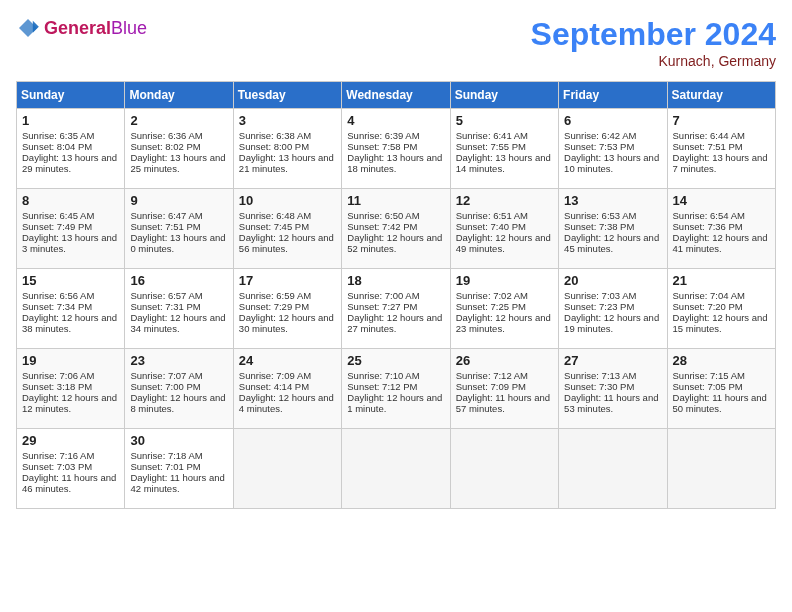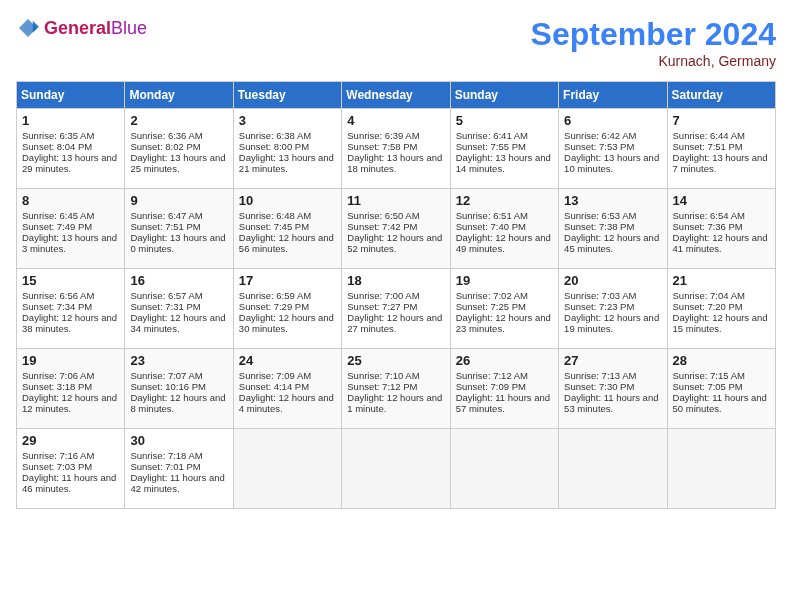--- a/index.html
+++ b/index.html
@@ -210,21 +210,21 @@
         <span>Sunset: 7:20 PM</span><br>
         <span>Daylight: 12 hours and 15 minutes.</span></td>
       </tr>
       <tr>
         <td><span class="day-num">19</span>
         <span>Sunrise: 7:06 AM</span><br>
         <span>Sunset: 3:18 PM</span><br>
         <span>Daylight: 12 hours and 12 minutes.</span></td>
         <td><span class="day-num">23</span>
         <span>Sunrise: 7:07 AM</span><br>
-        <span>Sunset: 10:16 PM</span><br>
+        <span>Sunset: 7:00 PM</span><br>
         <span>Daylight: 12 hours and 8 minutes.</span></td>
         <td><span class="day-num">24</span>
         <span>Sunrise: 7:09 AM</span><br>
         <span>Sunset: 4:14 PM</span><br>
         <span>Daylight: 12 hours and 4 minutes.</span></td>
         <td><span class="day-num">25</span>
         <span>Sunrise: 7:10 AM</span><br>
         <span>Sunset: 7:12 PM</span><br>
         <span>Daylight: 12 hours and 1 minute.</span></td>
         <td><span class="day-num">26</span>

